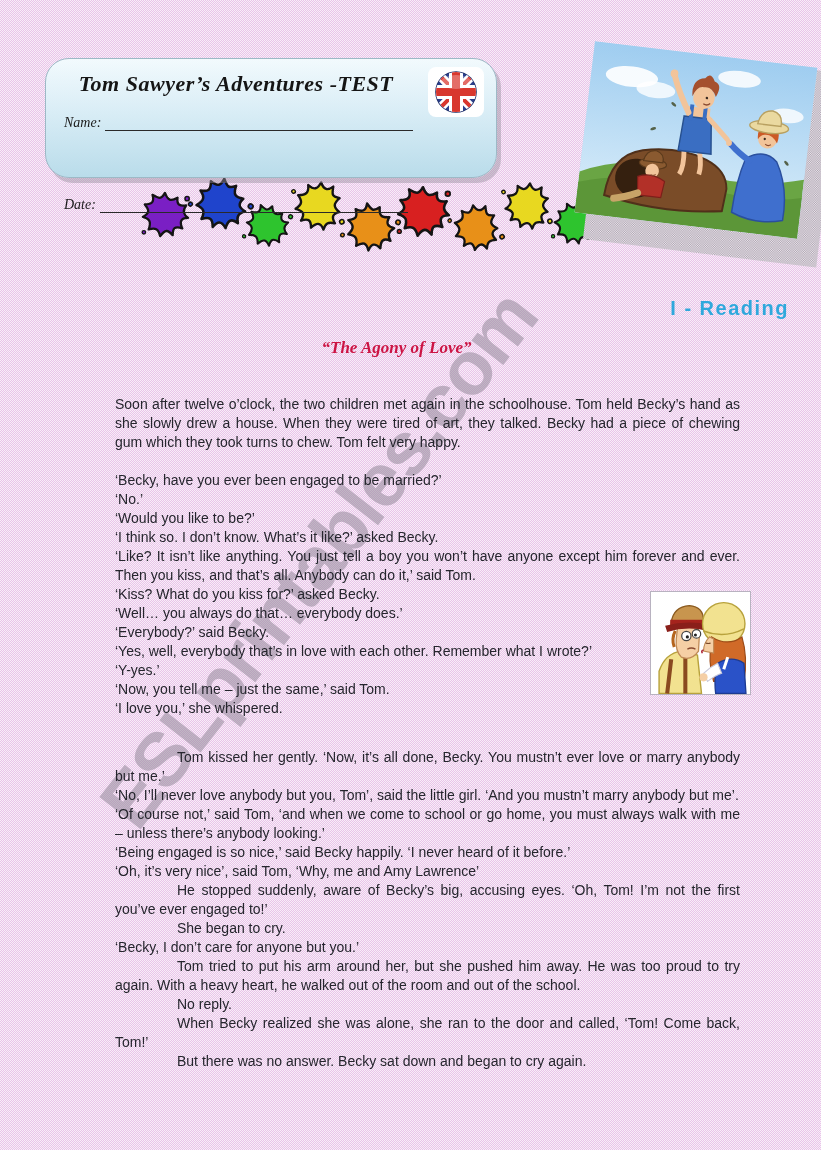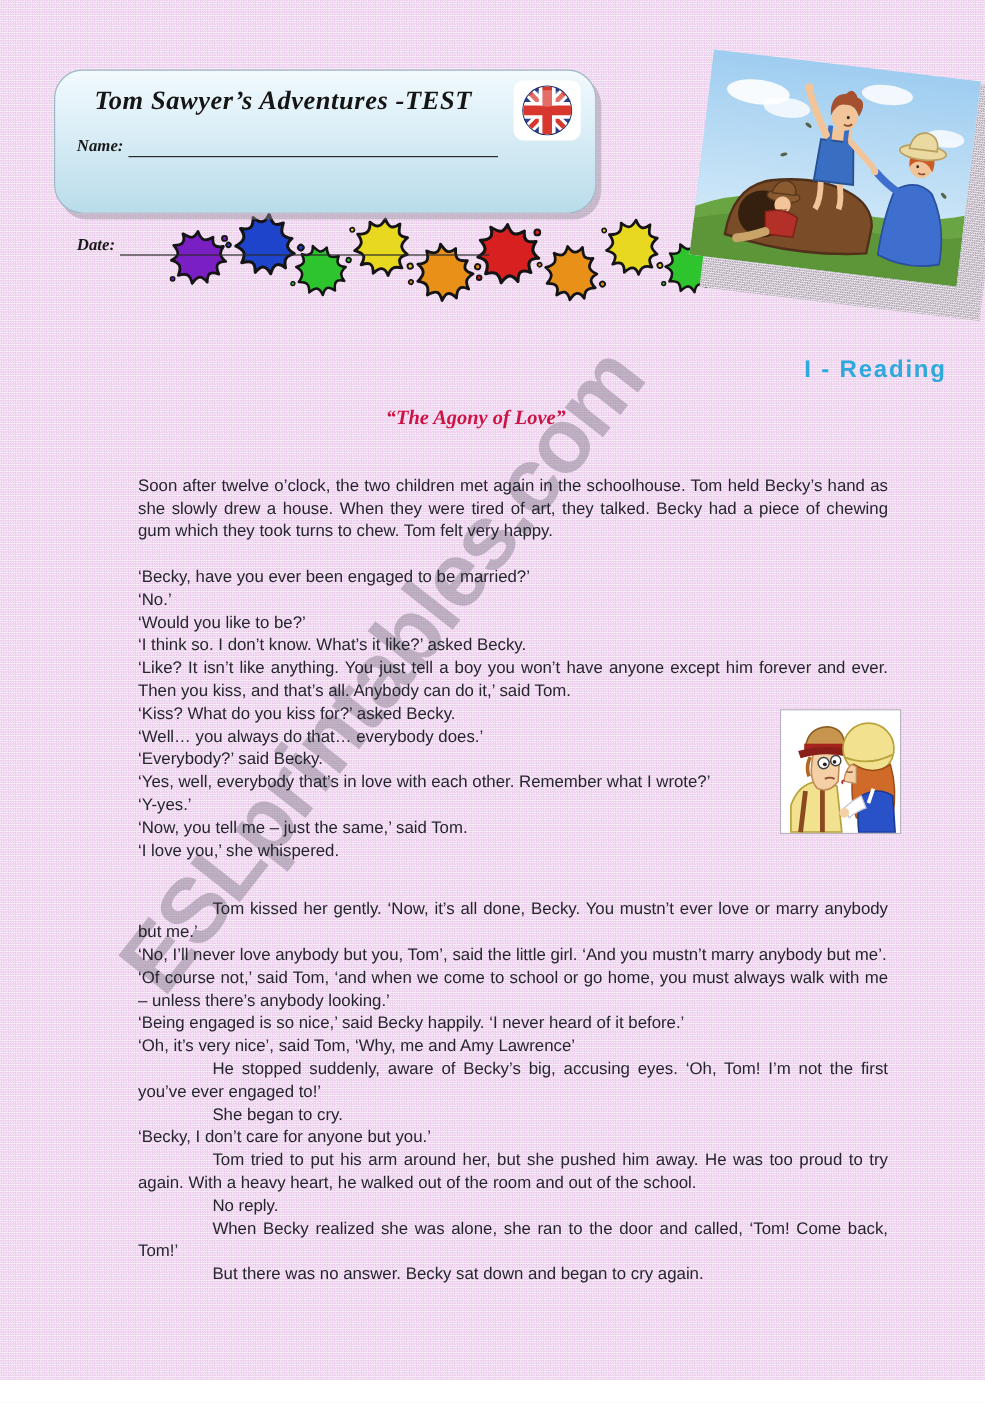--- a/index.html
+++ b/index.html
@@ -24,21 +24,21 @@
     font-size:22px; color:#151515; letter-spacing:.5px;
   }
   .flag-badge{
     position:absolute; right:12px; top:8px; width:56px; height:50px;
     background:#fff; border-radius:8px; display:flex; align-items:center; justify-content:center;
   }
   .flag-badge svg{width:46px;height:46px;}
   .field{position:absolute; left:18px; display:flex; align-items:flex-end;}
   .field.name{top:56px;} .field.date{top:90px;margin-top:48px;}
   .field-label{
-    font-family:"Liberation Serif", serif; font-style:italic; font-weight:bold;
+    font-family:"Liberation Serif", serif; font-style:italic; font-weight:normal;
     font-size:14px; color:#1a1a1a; margin-right:4px;
   }
   .field-line{display:inline-block; width:308px; border-bottom:1.5px solid #2a2a2a; height:14px;}
   
   .photo-wrap{position:absolute; left:560px; top:38px; width:262px; height:222px; z-index:3;}
   .photo-shadow{
     position:absolute; left:34px; top:20px; width:235px; height:196px;
     transform:rotate(7deg);
     background-image:repeating-conic-gradient(#a9a3ad 0% 25%, #efe6ef 0% 50%);
     background-size:2px 2px;

